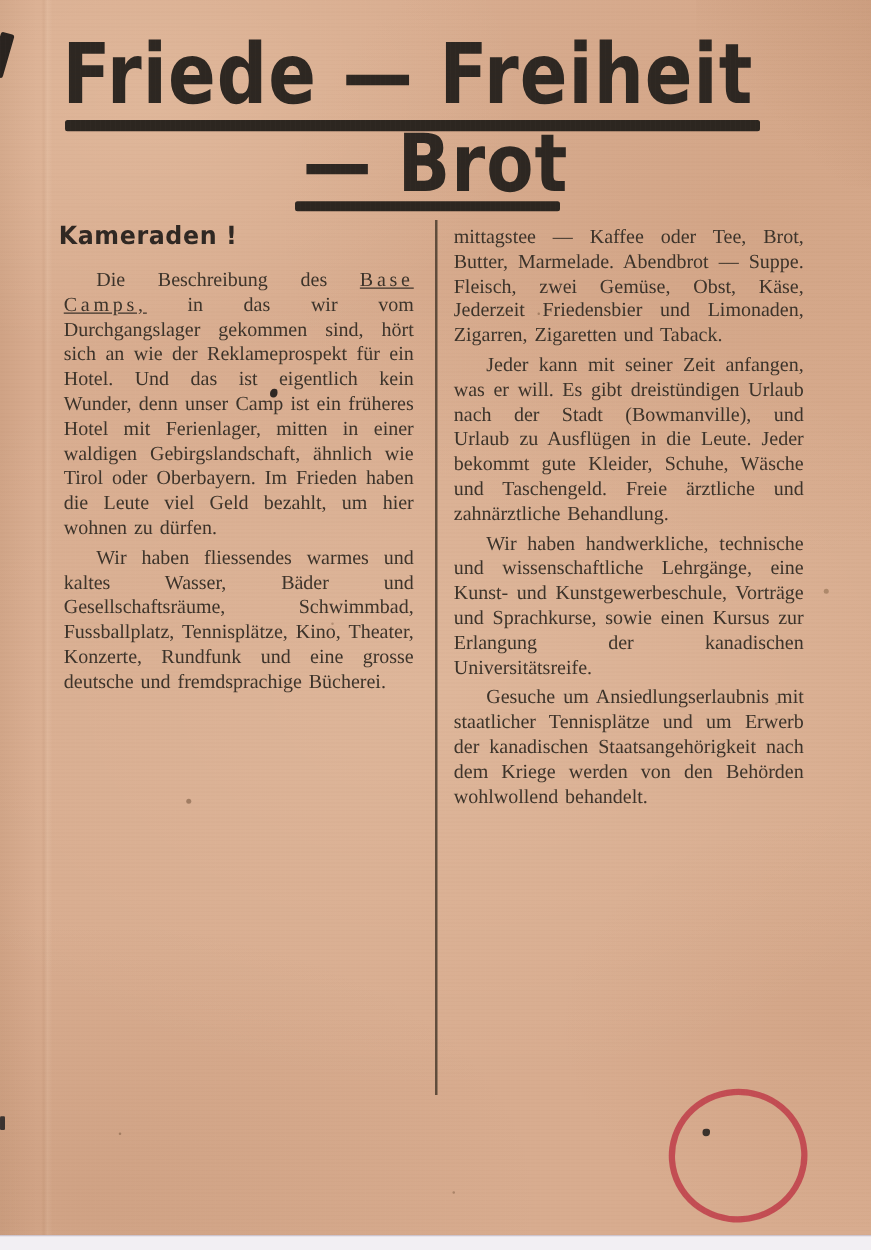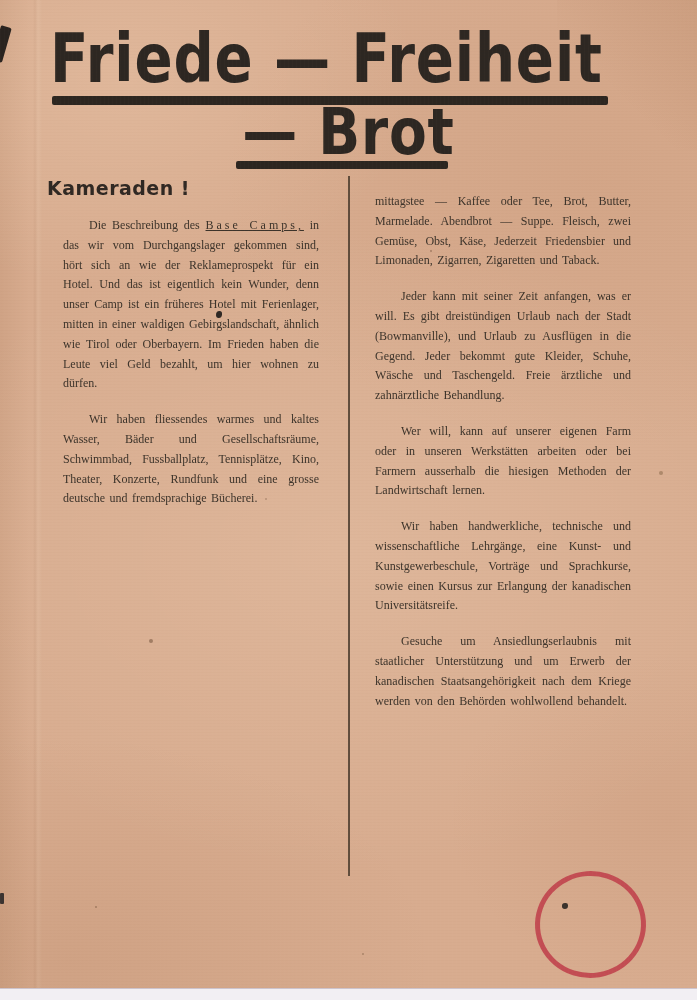--- a/index.html
+++ b/index.html
@@ -47,22 +47,22 @@
   .rule-2{position:absolute;left:236px;top:161px;width:212px;height:8px;background:#2c2620;border-radius:2px;}
   .col{position:absolute;top:176px;width:288px;max-height:706px;overflow:hidden;}
   .col-left{left:47px;}
   .col-right{left:359px;}
   .divider{position:absolute;left:348px;top:176px;width:2px;height:700px;background:#4a3b2d;opacity:.85;}
   .salutation{
     margin:0 0 15px 0;font-family:"DejaVu Sans",sans-serif;font-weight:bold;
     font-size:20px;color:#2f2823;letter-spacing:.5px;transform:scaleX(.95);transform-origin:0 0;
   }
   .body-p{
-    margin:16px;text-indent:26px;text-align:justify;
-    font-size:12px;line-height:19.8px;color:#3c332a;word-spacing:1.5px;
+    margin:4px;text-indent:26px;text-align:justify;
+    font-size:16px;line-height:19.8px;color:#3c332a;word-spacing:1.5px;
   }
   .body-p.cont{text-indent:0;}
   .sperr{letter-spacing:3px;text-decoration:underline;}
   .stamp-circle{
     position:absolute;left:535px;top:871px;width:101px;height:97px;
     border:5px solid #c1434c;border-radius:50%;transform:rotate(-4deg);opacity:.9;
   }
   .scan-strip{
     position:absolute;left:0;right:0;bottom:0;height:11px;background:#f2eff3;
     border-top:1px solid rgba(190,178,188,.7);
@@ -100,24 +100,23 @@
 <div class="col col-left">
   <h2 class="salutation">Kameraden !</h2>
   <p class="body-p"><span>Die Beschreibung des </span><span class="sperr">Base Camps,</span><span> in das wir vom Durchgangslager gekommen sind, hört sich an wie der Reklameprospekt für ein Hotel. Und das ist eigentlich kein Wunder, denn unser Camp ist ein früheres Hotel mit Ferienlager, mitten in einer waldigen Gebirgslandschaft, ähnlich wie Tirol oder Oberbayern. Im Frieden haben die Leute viel Geld bezahlt, um hier wohnen zu dürfen.</span></p>
   <p class="body-p">Wir haben fliessendes warmes und kaltes Wasser, Bäder und Gesellschaftsräume, Schwimmbad, Fussballplatz, Tennisplätze, Kino, Theater, Konzerte, Rundfunk und eine grosse deutsche und fremdsprachige Bücherei.</p>
 </div>
 
 <div class="divider"></div>
 
 <div class="col col-right">
   <p class="body-p cont">mittagstee — Kaffee oder Tee, Brot, Butter, Marmelade. Abendbrot — Suppe. Fleisch, zwei Gemüse, Obst, Käse, Jederzeit Friedensbier und Limonaden, Zigarren, Zigaretten und Taback.</p>
-  <p class="body-p">Jeder kann mit seiner Zeit anfangen, was er will. Es gibt dreistündigen Urlaub nach der Stadt (Bowmanville), und Urlaub zu Ausflügen in die Gegend. Jeder bekommt gute Kleider, Schuhe, Wäsche und Taschengeld. Freie ärztliche und zahnärztliche Behandlung.</p>
-  <p class="body-p">Wer will, kann auf unserer eigenen Farm oder in unseren Werkstätten arbeiten oder bei Farmern ausserhalb die hiesigen Methoden der Landwirtschaft lernen.</p>
+  <p class="body-p">Jeder kann mit seiner Zeit anfangen, was er will. Es gibt dreistündigen Urlaub nach der Stadt (Bowmanville), und Urlaub zu Ausflügen in die Leute. Jeder bekommt gute Kleider, Schuhe, Wäsche und Taschengeld. Freie ärztliche und zahnärztliche Behandlung.</p>
   <p class="body-p">Wir haben handwerkliche, technische und wissenschaftliche Lehrgänge, eine Kunst- und Kunstgewerbeschule, Vorträge und Sprachkurse, sowie einen Kursus zur Erlangung der kanadischen Universitätsreife.</p>
-  <p class="body-p">Gesuche um Ansiedlungserlaubnis mit staatlicher Unterstützung und um Erwerb der kanadischen Staatsangehörigkeit nach dem Kriege werden von den Behörden wohlwollend behandelt.</p>
+  <p class="body-p">Gesuche um Ansiedlungserlaubnis mit staatlicher Tennisplätze und um Erwerb der kanadischen Staatsangehörigkeit nach dem Kriege werden von den Behörden wohlwollend behandelt.</p>
 </div>
 
 <div class="stamp-circle"></div>
 <div class="speck-b"></div>
 <div class="speck-a"></div>
 <div class="nick-top-left"></div>
 <div class="nick-left-edge"></div>
 <div class="fiber-specks"></div>
 <div class="grain"></div>
 <div class="scan-strip"></div>

